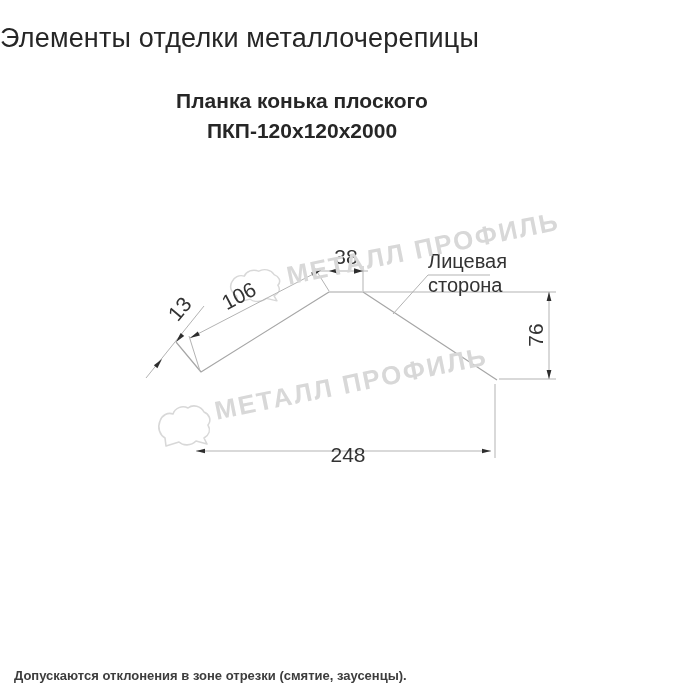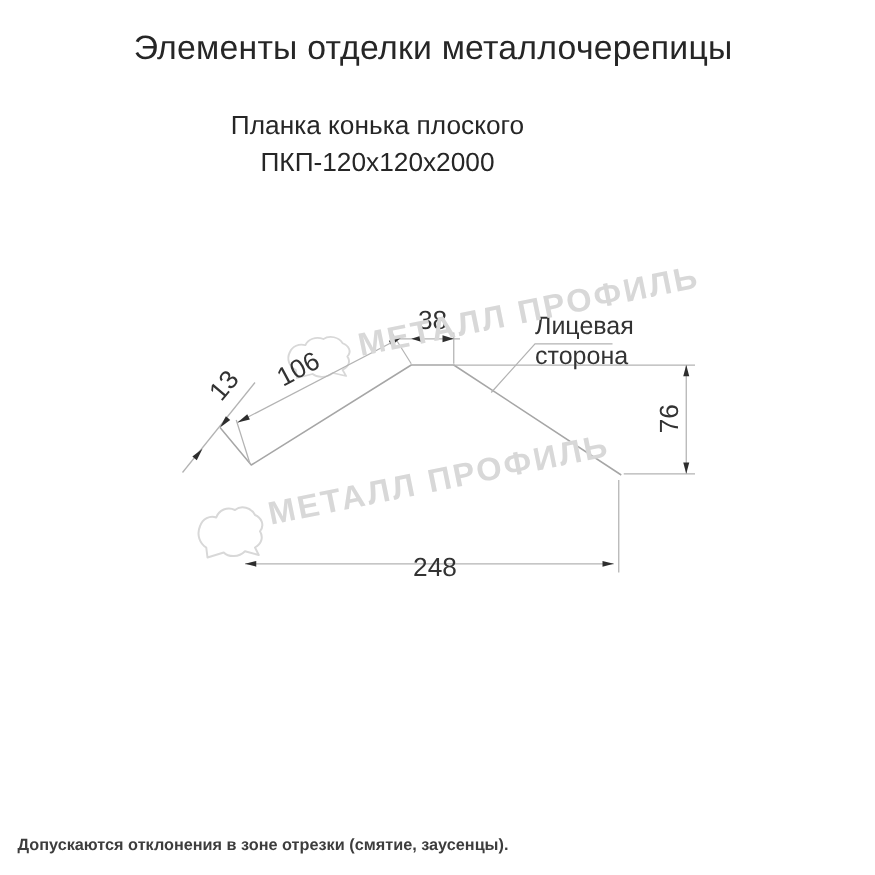--- a/index.html
+++ b/index.html
@@ -2,24 +2,24 @@
 <html style="--line: #b3b3b3; --profile: #a6a6a6; --arrow: #2e2e2e; --dim-text: #333333; --title-text: #262626; --watermark: #d8d8d8; --footer-text: #3d3d3d;"><head>
 <meta charset="utf-8">
 <style>
   :root{
     --line:#b3b3b3; --profile:#a6a6a6; --arrow:#2e2e2e;
     --dim-text:#333333; --title-text:#262626; --watermark:#d8d8d8; --footer-text:#3d3d3d;
   }
   html,body{margin:0;padding:0;}
   body{background:#e9e9e9;font-family:"Liberation Sans",sans-serif;}
   .page{position:relative;width:700px;height:700px;background:#ffffff;overflow:hidden;margin:0 auto;}
-  .title{position:absolute;left:0;top:23px;width:586px;text-align:right;
+  .title{position:absolute;left:0;top:23px;width:586px;text-align:left;
          font-size:27px;color:var(--title-text);letter-spacing:0.2px;}
   .subtitle{position:absolute;left:0;width:604px;text-align:center;
-            font-size:21px;color:var(--title-text);}
+            font-size:21px;color:var(--title-text);font-weight:bold;}
   .sub1{top:89px;}
   .sub2{top:119px;}
   .dim-label{position:absolute;font-size:21px;color:var(--dim-text);white-space:nowrap;
              transform:translate(-50%,-50%);}
   .rot28{transform:translate(-50%,-50%) rotate(-28deg);}
   .rot50{transform:translate(-50%,-50%) rotate(-50deg);}
   .rot90{transform:translate(-50%,-50%) rotate(-90deg);}
   .face-label{position:absolute;left:428px;top:251px;font-size:20px;color:var(--dim-text);
               line-height:21px;white-space:nowrap;}
   .face-label .l{display:block;}

